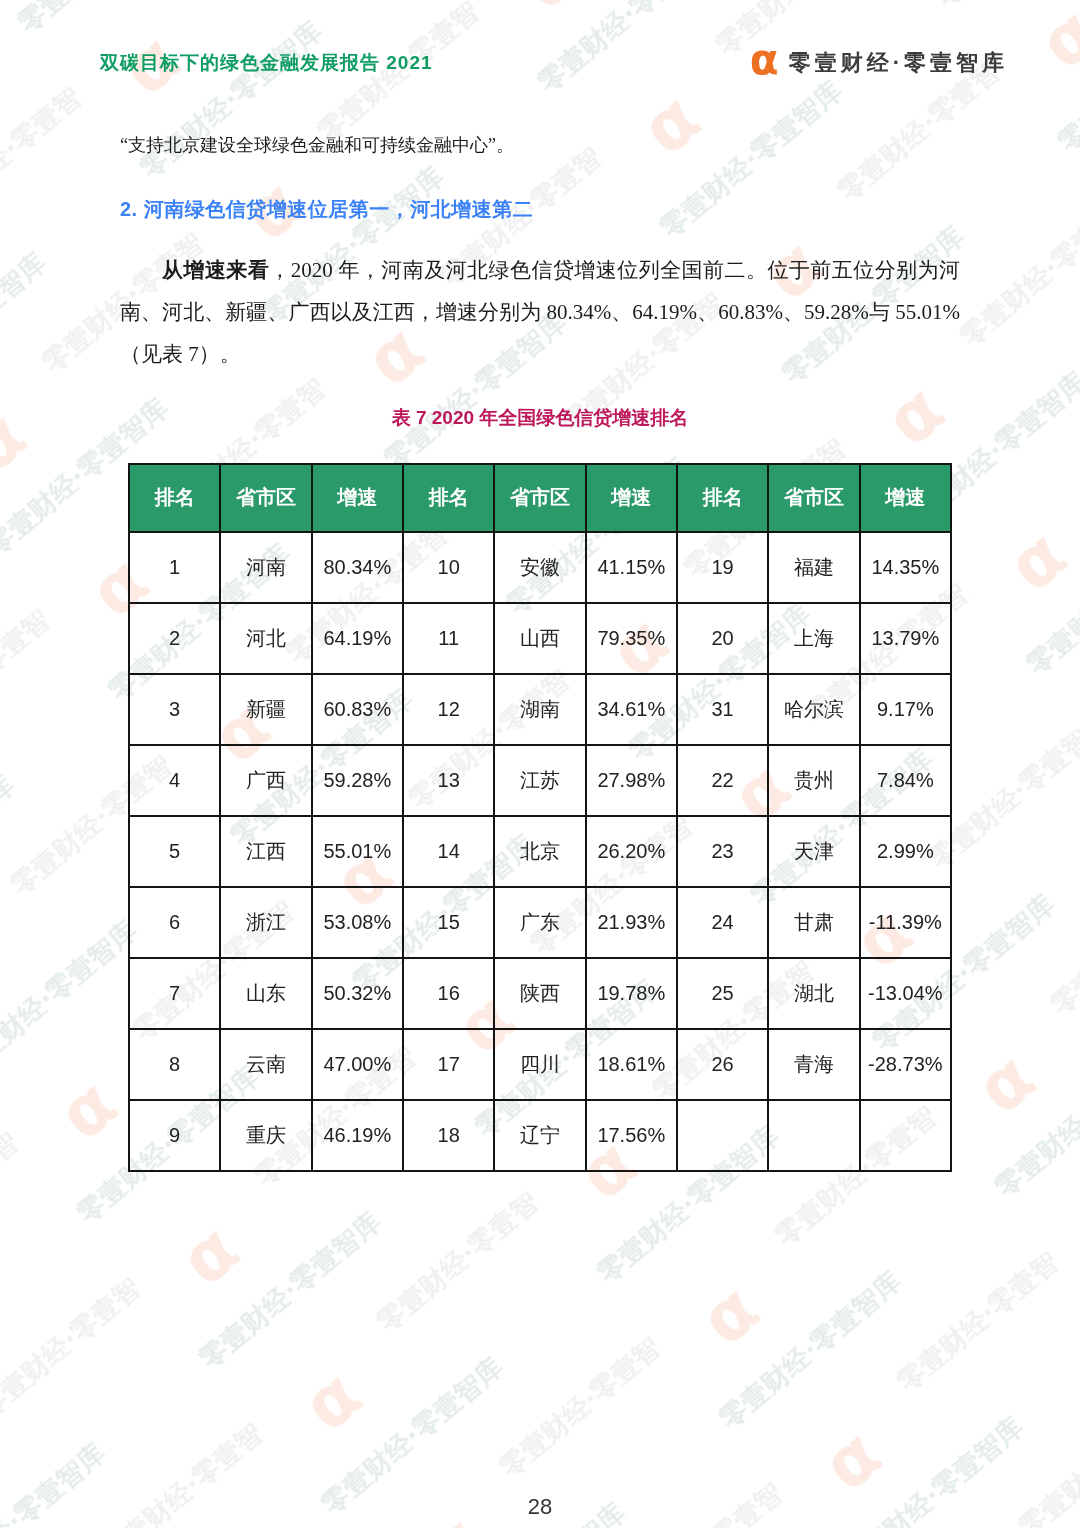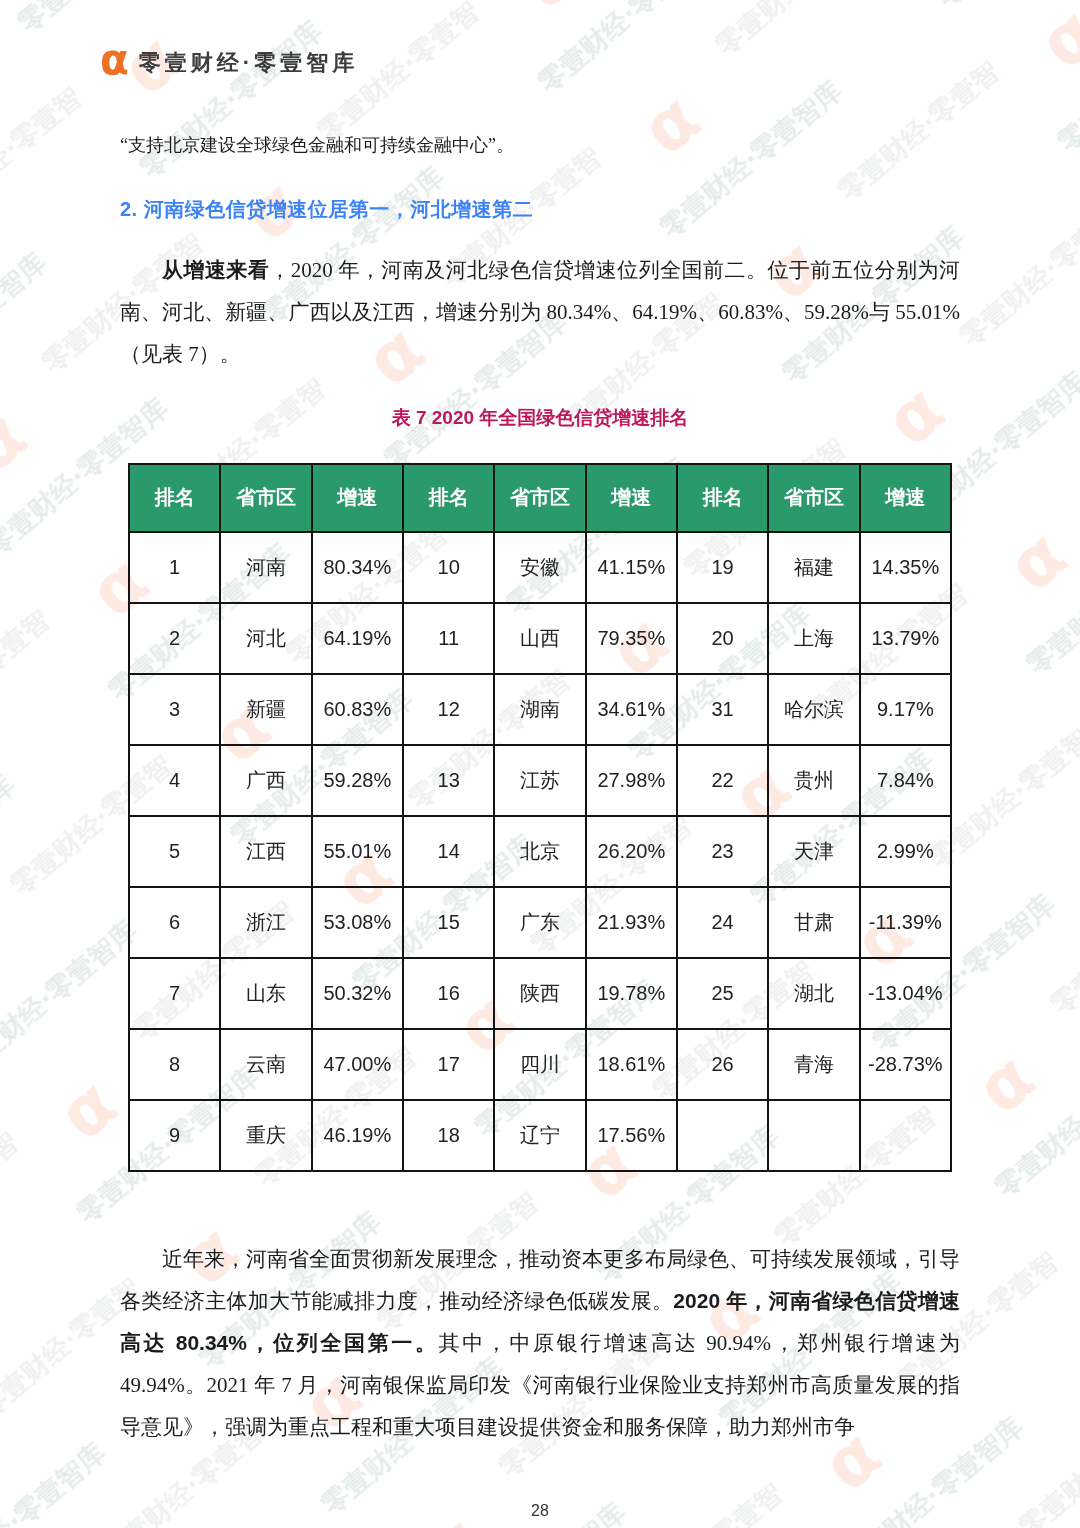--- a/index.html
+++ b/index.html
@@ -62,41 +62,42 @@
   }
   td {
     height:71px; text-align:center; vertical-align:middle;
     font-size:20px; color:#222222;
     border:2px solid #141414; background:transparent;
   }
 
   
   .page-number {
     position:absolute; left:0; right:0; bottom:52px;
-    text-align:center; font-size:16px; color:#333;
+    text-align:center; font-size:22px; color:#333;
     font-family:"Liberation Sans","DejaVu Sans",sans-serif;
   }
 </style>
 </head>
 <body>
 
 <svg class="watermark-layer" width="1080" height="1528" aria-hidden="true">
   <defs>
     <pattern id="wm" width="360" height="190" patternUnits="userSpaceOnUse" patternTransform="rotate(-40)">
       <text x="0" y="44" font-size="27" font-weight="bold" font-family="DejaVu Sans, sans-serif" fill="#7fa595" opacity="0.20">零壹财经·零壹智库</text>
       <text x="160" y="130" font-size="27" font-weight="bold" font-family="DejaVu Sans, sans-serif" fill="#9aa7a1" opacity="0.16">零壹财经·零壹智库</text>
       <text x="50" y="170" font-size="70" font-weight="bold" font-family="DejaVu Sans, sans-serif" fill="#f0703a" opacity="0.14">α</text>
     </pattern>
   </defs>
   <rect width="1080" height="1528" fill="url(#wm)"></rect>
 </svg>
 
 <div class="content">
 
   <div class="page-header">
+    <div class="report-title">双碳目标下的绿色金融发展报告 2021</div>
     <div class="brand">
       <span class="brand-alpha">α</span>
       <span class="brand-name">零壹财经·零壹智库</span>
     </div>
   </div>
 
   <main>
     <p class="intro-line">“支持北京建设全球绿色金融和可持续金融中心”。</p>
 
     <h2 class="section-heading">2. 河南绿色信贷增速位居第一，河北增速第二</h2>
@@ -215,18 +216,17 @@
           <td>18</td>
           <td>辽宁</td>
           <td>17.56%</td>
           <td></td>
           <td></td>
           <td></td>
         </tr>
       </tbody>
     </table>
 
-    <p class="para" style="margin-top:66px;"><span>近年来，河南省全面贯彻新发展理念，推动资本更多布局绿色、可持续发展领域，引导各类经济主体加大节能减排力度，推动经济绿色低碳发展。</span><span class="bold-run">2020 年，河南省绿色信贷增速高达 80.34%，位列全国第一。</span><span>其中，中原银行增速高达 90.94%，郑州银行增速为 49.94%。2021 年 7 月，河南银保监局印发《河南银行业保险业支持郑州市高质量发展的指导意见》，强调为重点工程和重大项目建设提供资金和服务保障，助力郑州市争</span></p>
   </main>
 
   <div class="page-number">28</div>
 
 </div>
 
 </body></html>

